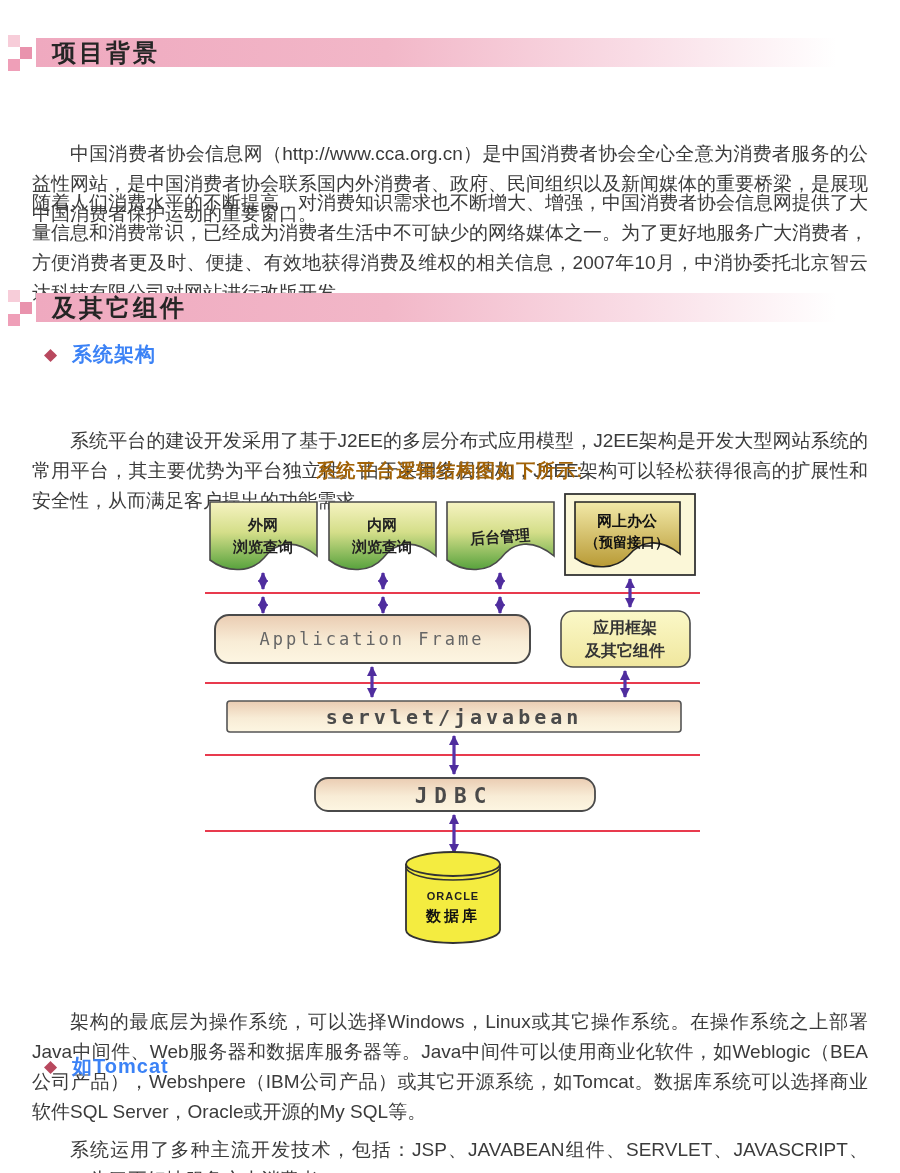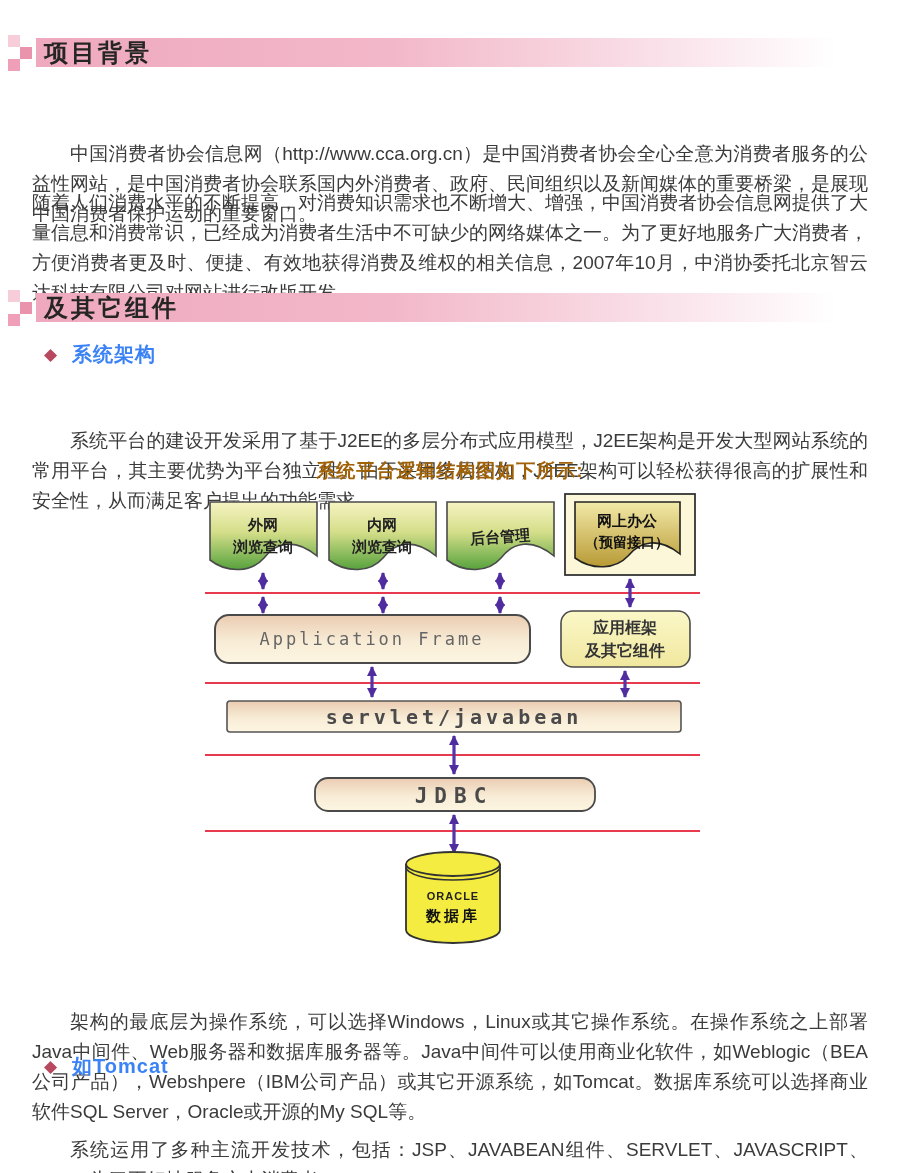--- a/index.html
+++ b/index.html
@@ -6,21 +6,21 @@
   body{
     width:900px;height:1173px;background:#ffffff;position:relative;
     font-family:"Liberation Sans",sans-serif;color:#3a3a3a;
   }
   
   .hbar{
     position:absolute;left:36px;width:834px;height:29px;
     background:linear-gradient(90deg,#efa9bf 0%,#f2b7c8 42%,#f9dde6 72%,#ffffff 96%);
   }
   .hbar .htitle{
-    display:block;padding-left:8px;line-height:29px;
+    display:block;padding-left:16px;line-height:29px;
     font-size:24px;font-weight:bold;letter-spacing:3px;color:#252525;
   }
   .checker{
     position:absolute;left:8px;width:24px;height:36px;
     display:grid;grid-template-columns:12px 12px;grid-auto-rows:12px;
   }
   .checker i{display:block;}
   .checker i:nth-child(1){background:#f7cdd9;}
   .checker i:nth-child(2){background:#ffffff;}
   .checker i:nth-child(3){background:#ffffff;}

